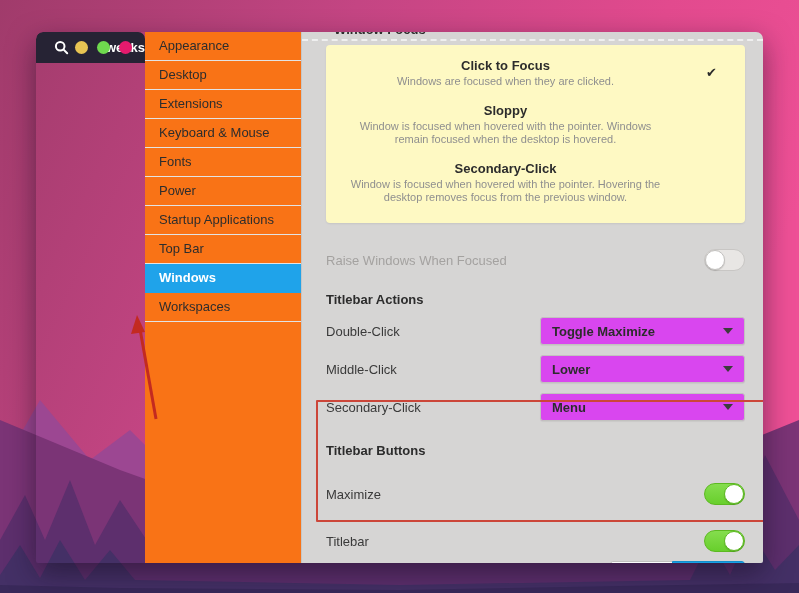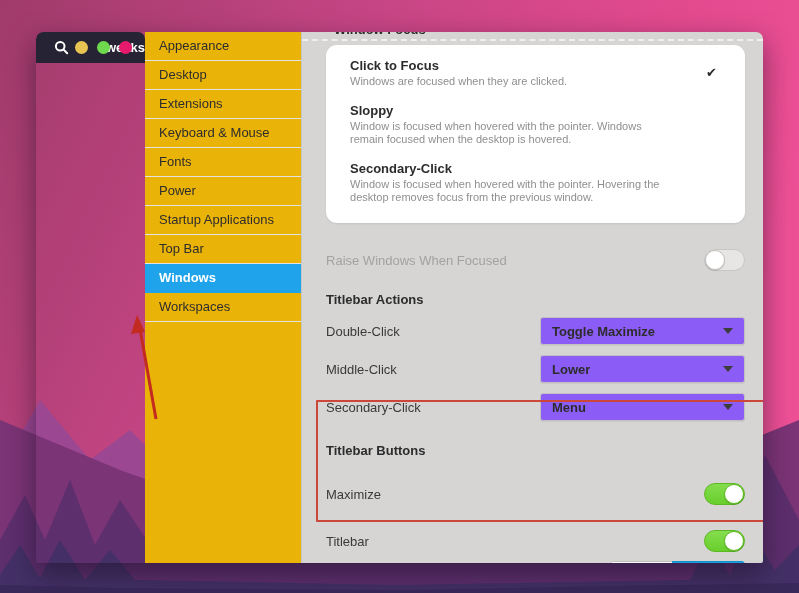--- a/index.html
+++ b/index.html
@@ -24,54 +24,55 @@
   }
   .search-btn { margin-left:15px; width:20px; height:20px; display:flex; align-items:center; justify-content:center; cursor:pointer; }
   .app-title { margin-left:28px; color:#fff; font-size:13px; font-weight:bold; }
   .page-title { position:absolute; left:157px; width:570px; text-align:center; color:#fff; font-size:13px; font-weight:bold; }
   .window-dots { position:absolute; right:13px; top:0; height:31px; display:flex; align-items:center; gap:9px; }
   .dot { width:13px; height:13px; border-radius:50%; cursor:pointer; }
 
   .main-row { flex:1; display:flex; min-height:0; }
 
   
-  .sidebar { width:157px; flex:0 0 157px; background:#eab308; border-right:1px solid #c6c6c6; }
+  .sidebar { width:157px; flex:0 0 157px; background:#f97316; border-right:1px solid #c6c6c6; }
   .side-item {
     height:29px; line-height:28px; padding-left:14px;
     font-size:13px; color:#2d2d2d; border-bottom:1px solid #e3e3e3;
     cursor:pointer; white-space:nowrap; overflow:hidden;
   }
   .side-item.selected { background:#1fa3ea; color:#fff; font-weight:bold; border-bottom:1px solid #1fa3ea; }
 
   
   .content { position:relative; flex:1; background:#d6d5d4; padding:0 18px 0 24px; overflow:hidden; }
   .clipped-header { height:7px; overflow:hidden; margin-left:8px; }
   .clipped-header span { display:block; margin-top:-10px; font-size:13px; font-weight:bold; color:#2c2c2c; }
   .marching-ants { margin:0 -18px 0 -24px; border-top:2px dashed #efefef; }
 
   .focus-card {
-    margin-top:4px; background:#ffffff; border-radius:11px;
+    margin-top:4px; background:#fef9c3; border-radius:4px;
     padding:13px 24px 4px 24px; position:relative;
     box-shadow:0 1px 2px rgba(0,0,0,.08);
+    text-align:center;
   }
   .focus-option { margin-bottom:15px; padding-right:60px; }
   .focus-title { font-size:13px; font-weight:bold; color:#2c2c2c; }
   .focus-desc { font-size:11px; color:#8f8f8f; margin-top:2px; line-height:13px; }
   .check-glyph { position:absolute; right:28px; top:20px; font-size:13px; color:#2b2b2b; }
 
   .row-between { display:flex; align-items:center; justify-content:space-between; }
   .raise-row { margin-top:26px; }
   .raise-label { font-size:13px; color:#a4a2a0; }
 
   .section-header { margin-top:21px; font-size:13px; font-weight:bold; color:#2c2c2c; }
 
   .action-row { margin-top:10px; height:28px; }
   .action-label { font-size:13px; color:#3a3a3a; }
   .dropdown {
-    width:205px; height:28px; background:#8b5cf6;
+    width:205px; height:28px; background:#d946ef;
     border:1px solid #c2c1bf; border-radius:3px;
     display:flex; align-items:center; justify-content:space-between;
     padding:0 11px; cursor:pointer;
     box-shadow:0 1px 1px rgba(0,0,0,.06);
   }
   .dropdown-value { font-size:13px; font-weight:bold; color:#2c2c2c; }
   .caret-down { width:0; height:0; border-left:5px solid transparent; border-right:5px solid transparent; border-top:6px solid #3c3c3c; }
 
   .tb-header { margin-top:22px; }
   .toggle-row { margin-top:25px; height:22px; }

